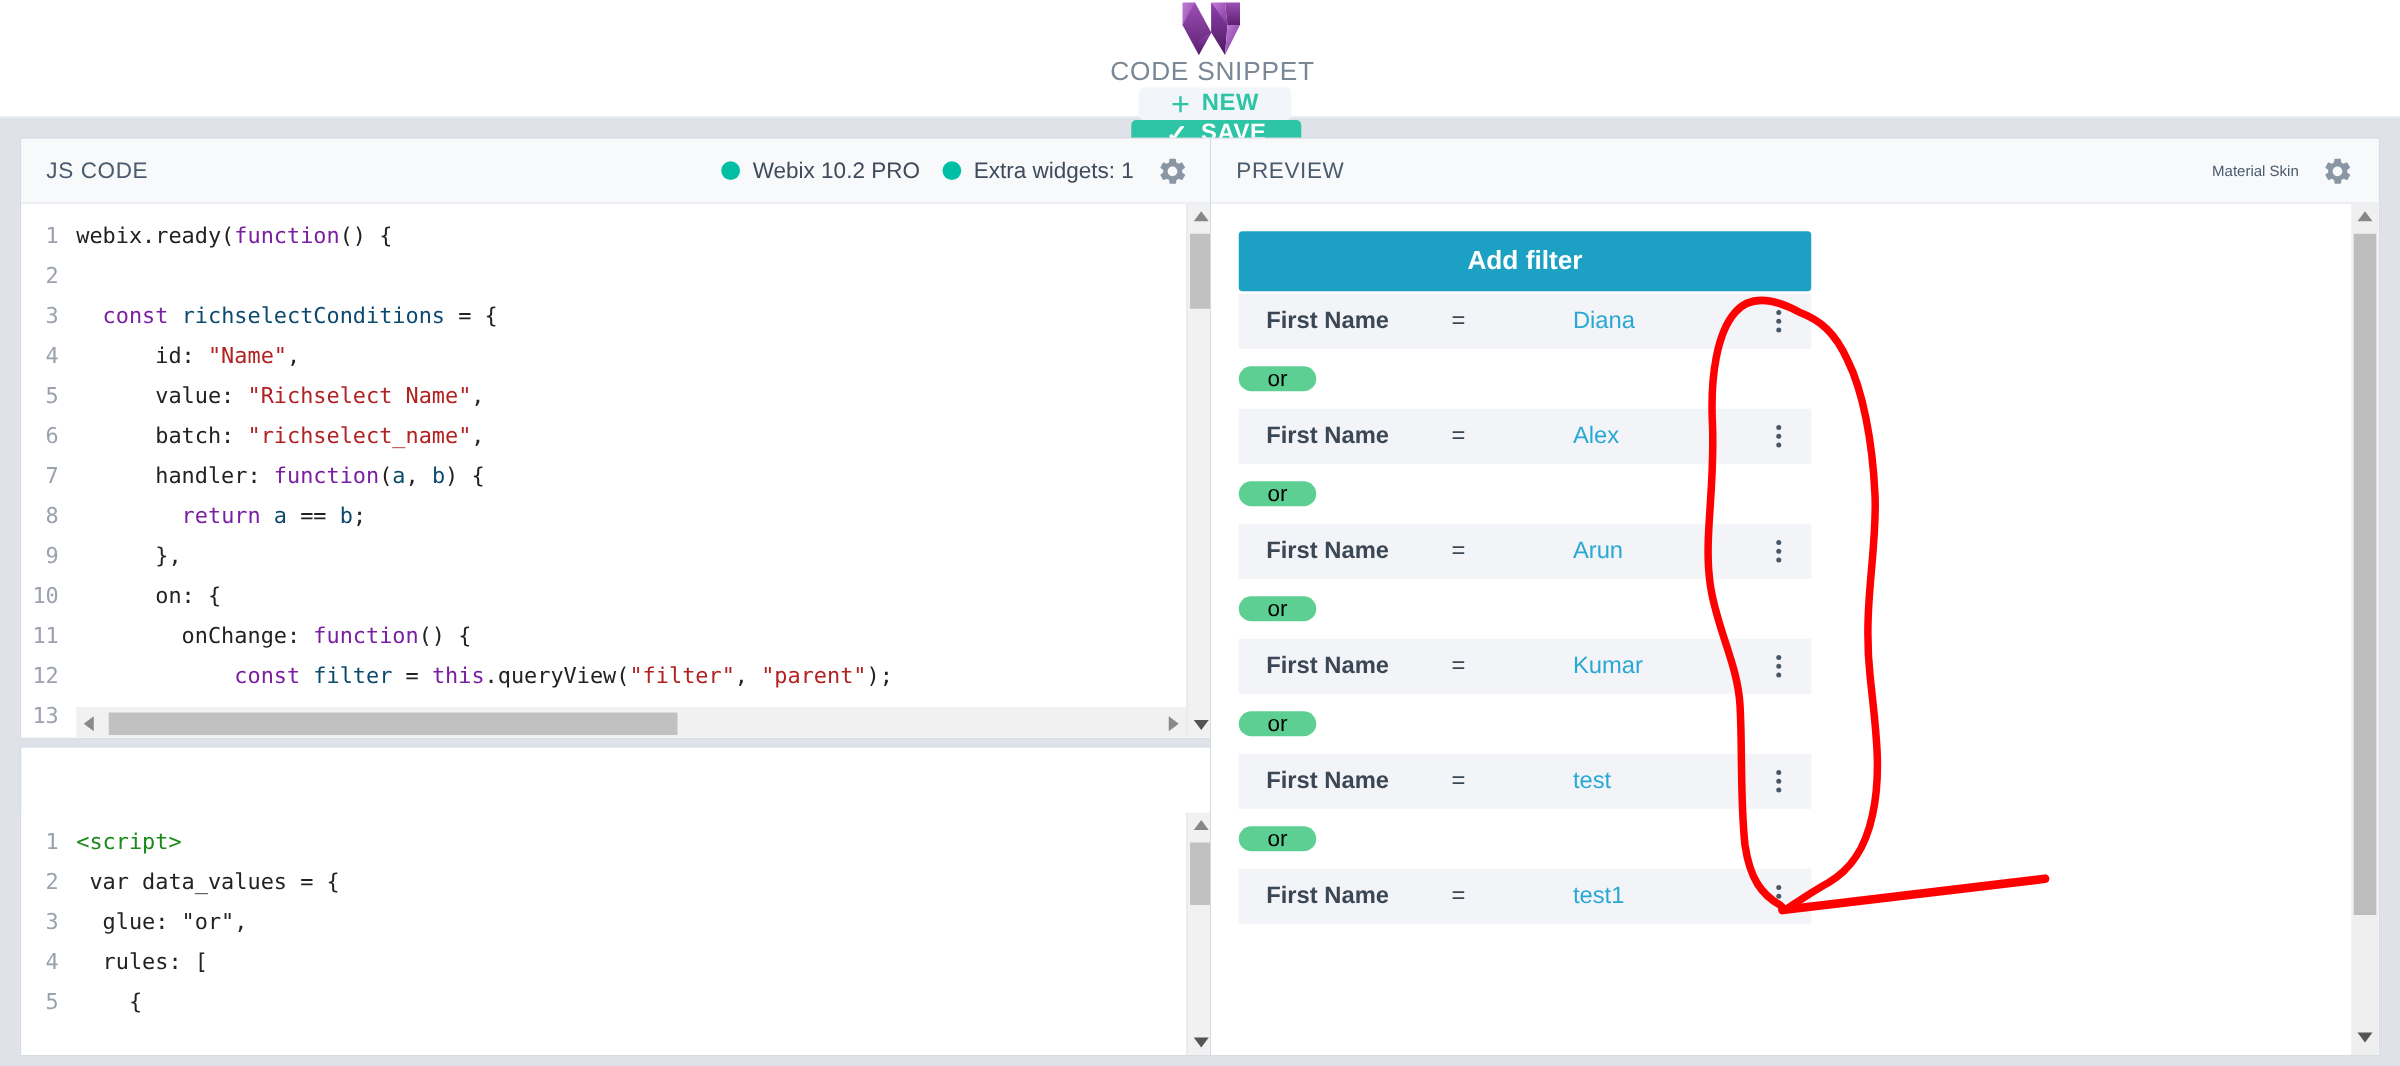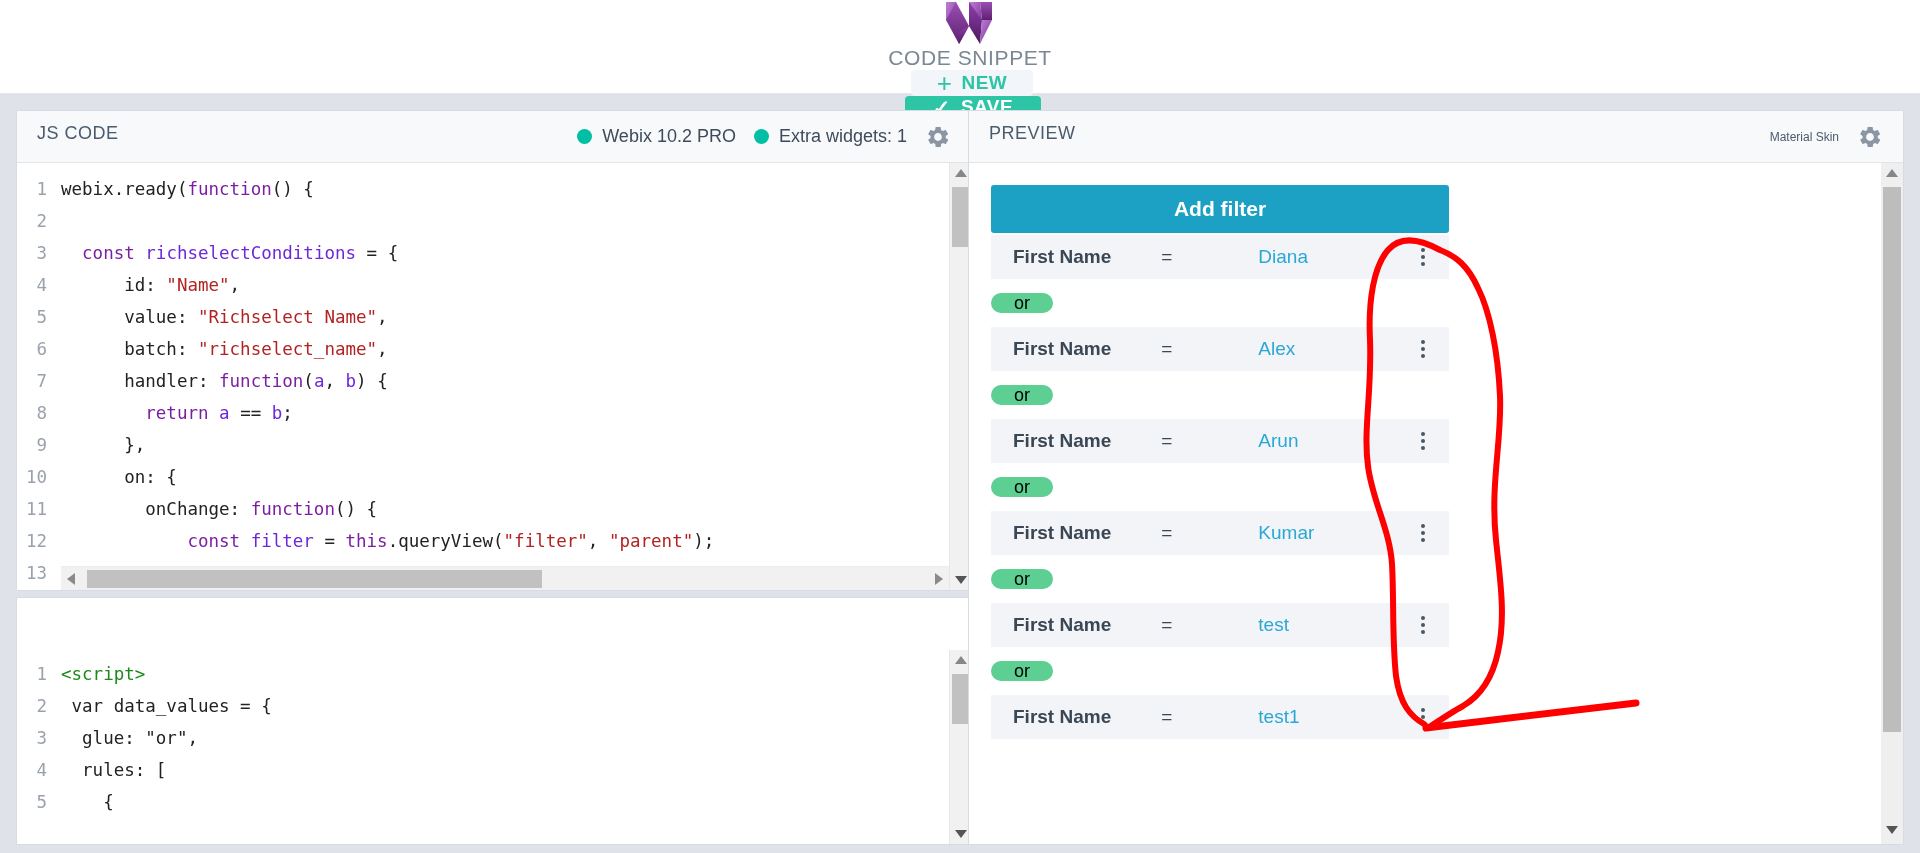--- a/index.html
+++ b/index.html
@@ -49,21 +49,21 @@
   .help-icon { cursor: pointer; }
 
   
   .panel {
     position: absolute; background: #ffffff;
     border: 1px solid #d6dce4; border-radius: 2px;
   }
   .panel-head {
     height: 52px; background: #f7f9fb;
     border-bottom: 1px solid #e0e5ec;
-    display: flex; padding: 12px 20px;
+    display: flex; align-items: center; padding: 0 20px;
   }
   .panel-title {
     font-size: 18px; color: #4b5b6e; letter-spacing: .5px;
   }
   .head-right { margin-left: auto; display: flex; align-items: center; gap: 18px; }
   .badge { display: flex; align-items: center; gap: 10px; font-size: 18px; color: #3f4b5b; }
   .dot { width: 15px; height: 15px; border-radius: 50%; background: #00bfa5; display: inline-block; }
   .skin-label { font-size: 12px; color: #4b5b6e; }
 
   
@@ -71,21 +71,21 @@
   .code {
     font-family: "DejaVu Sans Mono", "Liberation Mono", monospace;
     font-size: 17.5px; line-height: 32px; white-space: pre;
   }
   .code .row { display: flex; }
   .ln {
     width: 44px; min-width: 44px; text-align: right; padding-right: 14px;
     color: #9aa2ad; user-select: none;
   }
   .tok-kw { color: #7b1fa2; }
-  .tok-var { color: #6d28d9; text-align: center; }
+  .tok-var { color: #0c4a6e; text-align: center; }
   .tok-str { color: #b32222; }
   .tok-tag { color: #1b8a1b; }
   .tok-pl  { color: #222222; }
 
   
   .vscroll {
     position: absolute; top: 0; right: 0; width: 22px; bottom: 0;
     background: #f1f1f1; border-left: 1px solid #e6e6e6;
   }
   .vscroll .arrow-up, .vscroll .arrow-dn {

